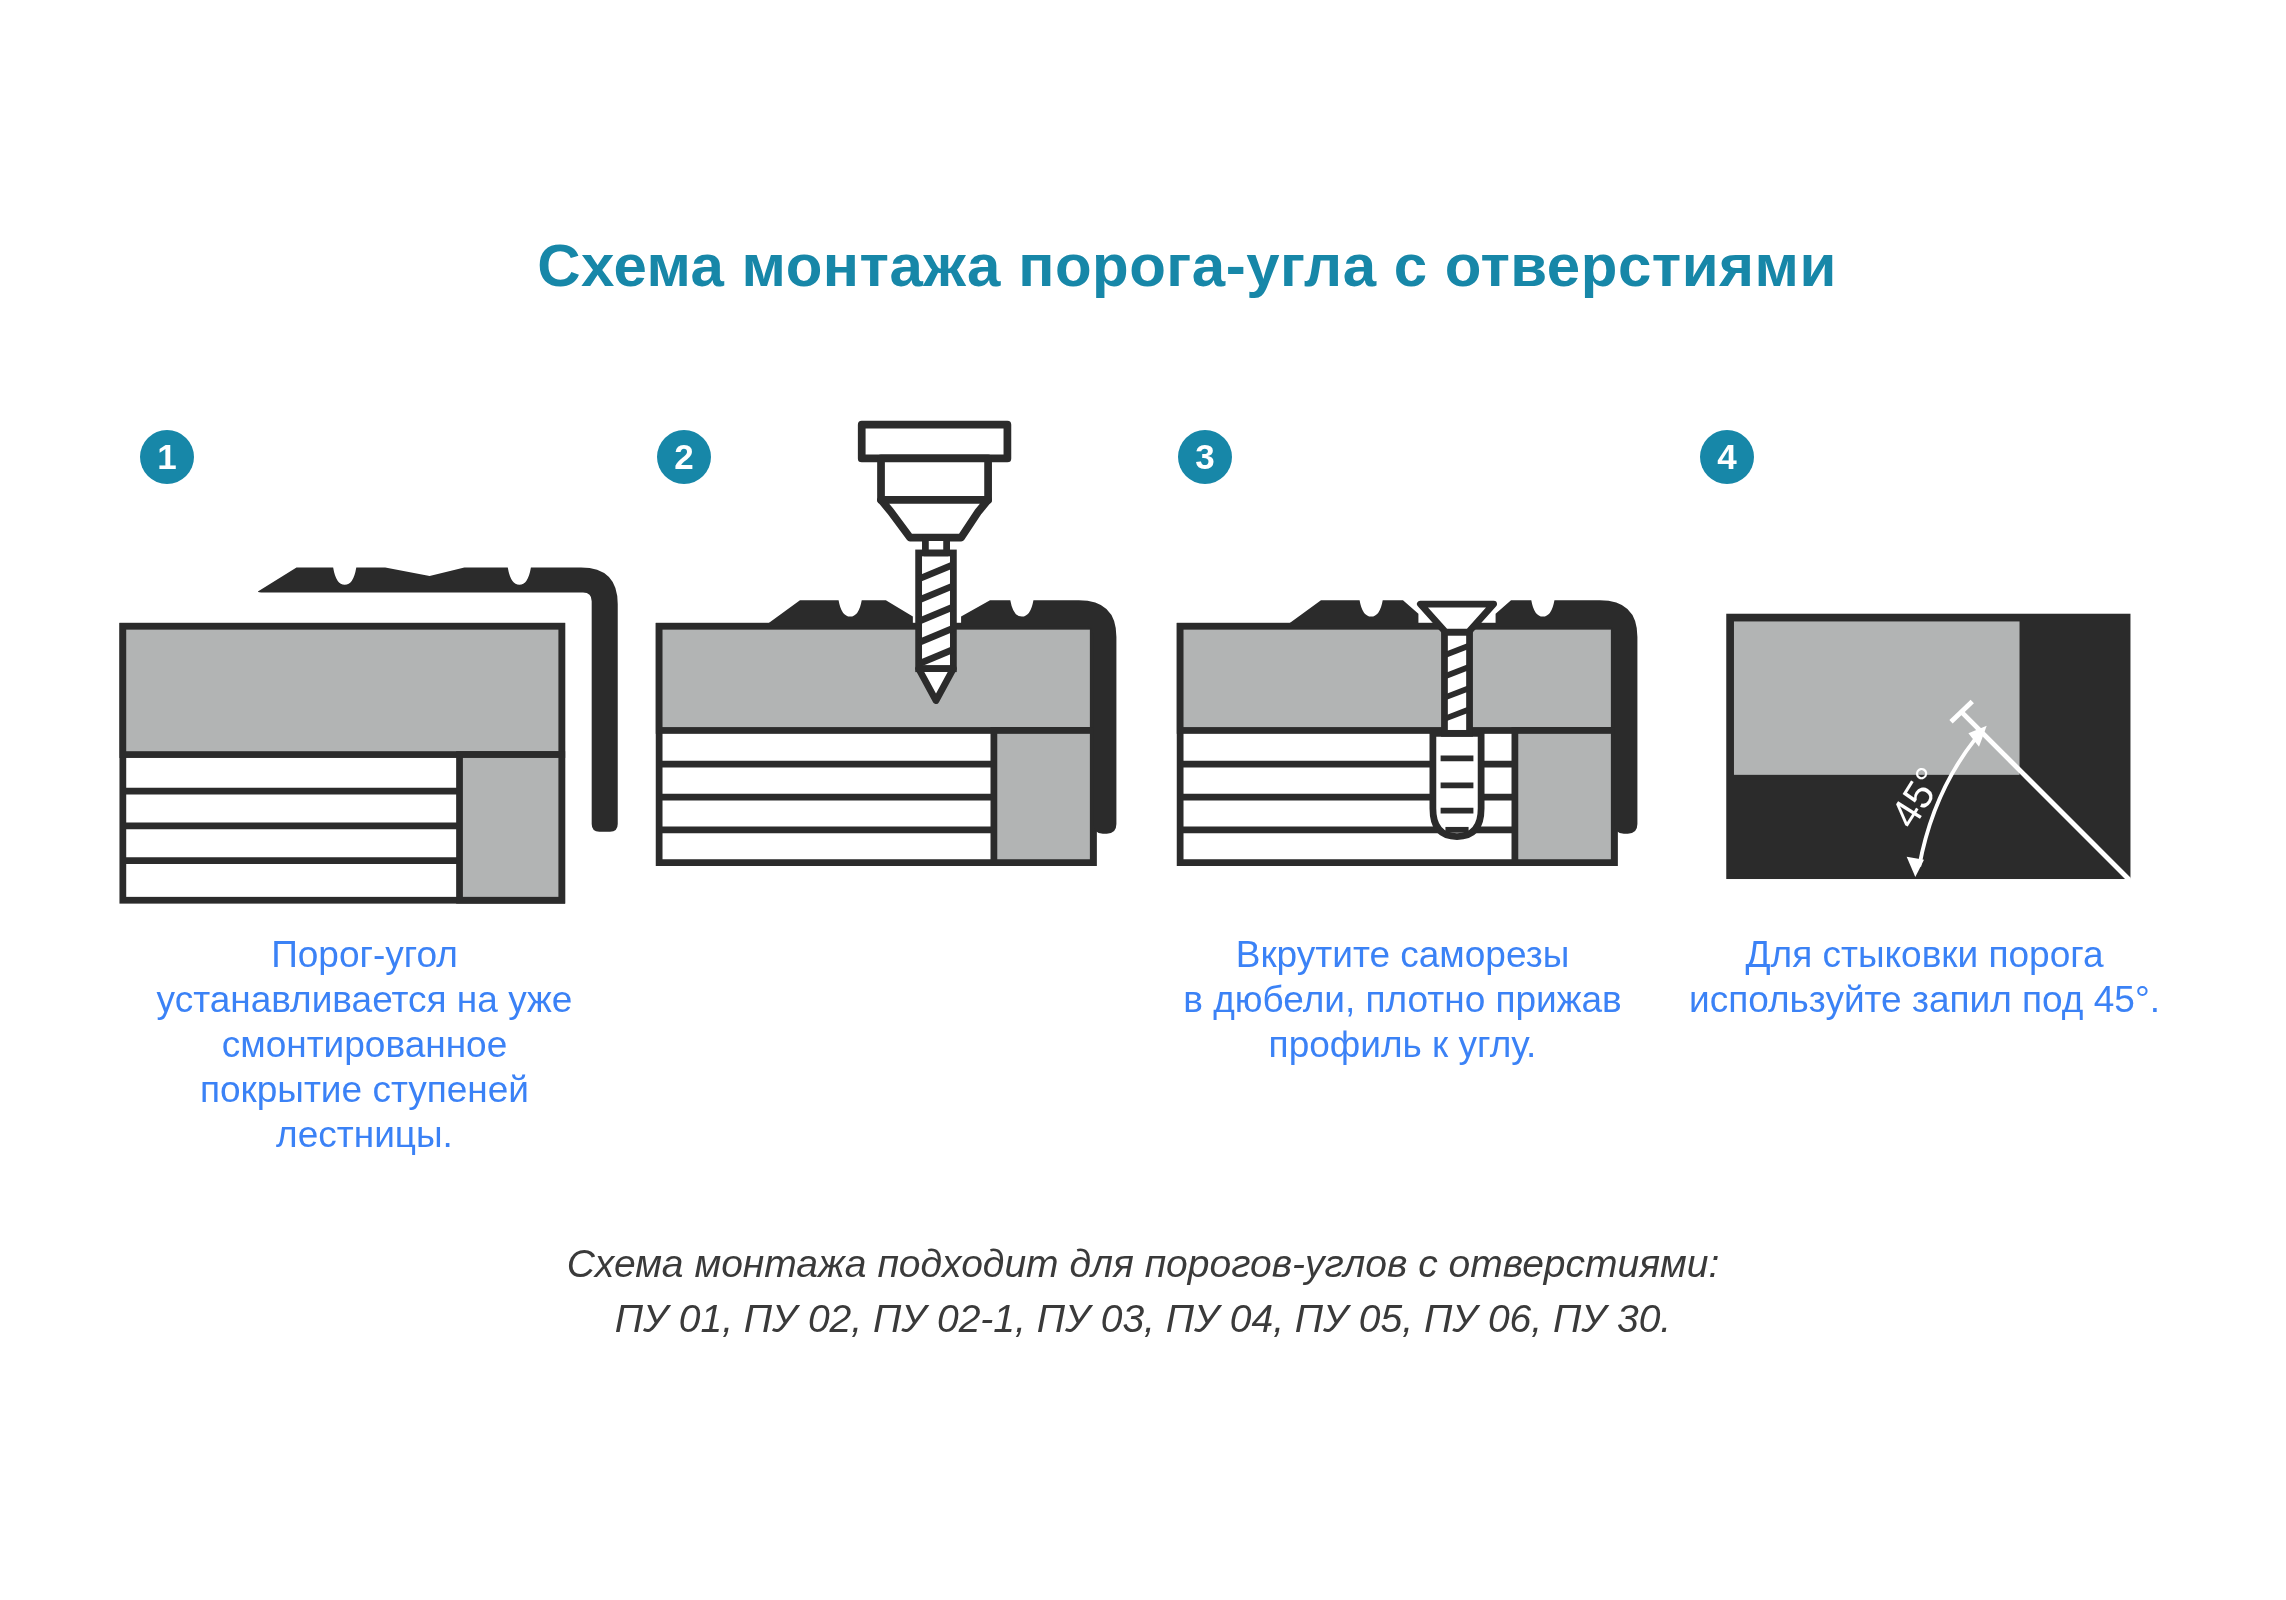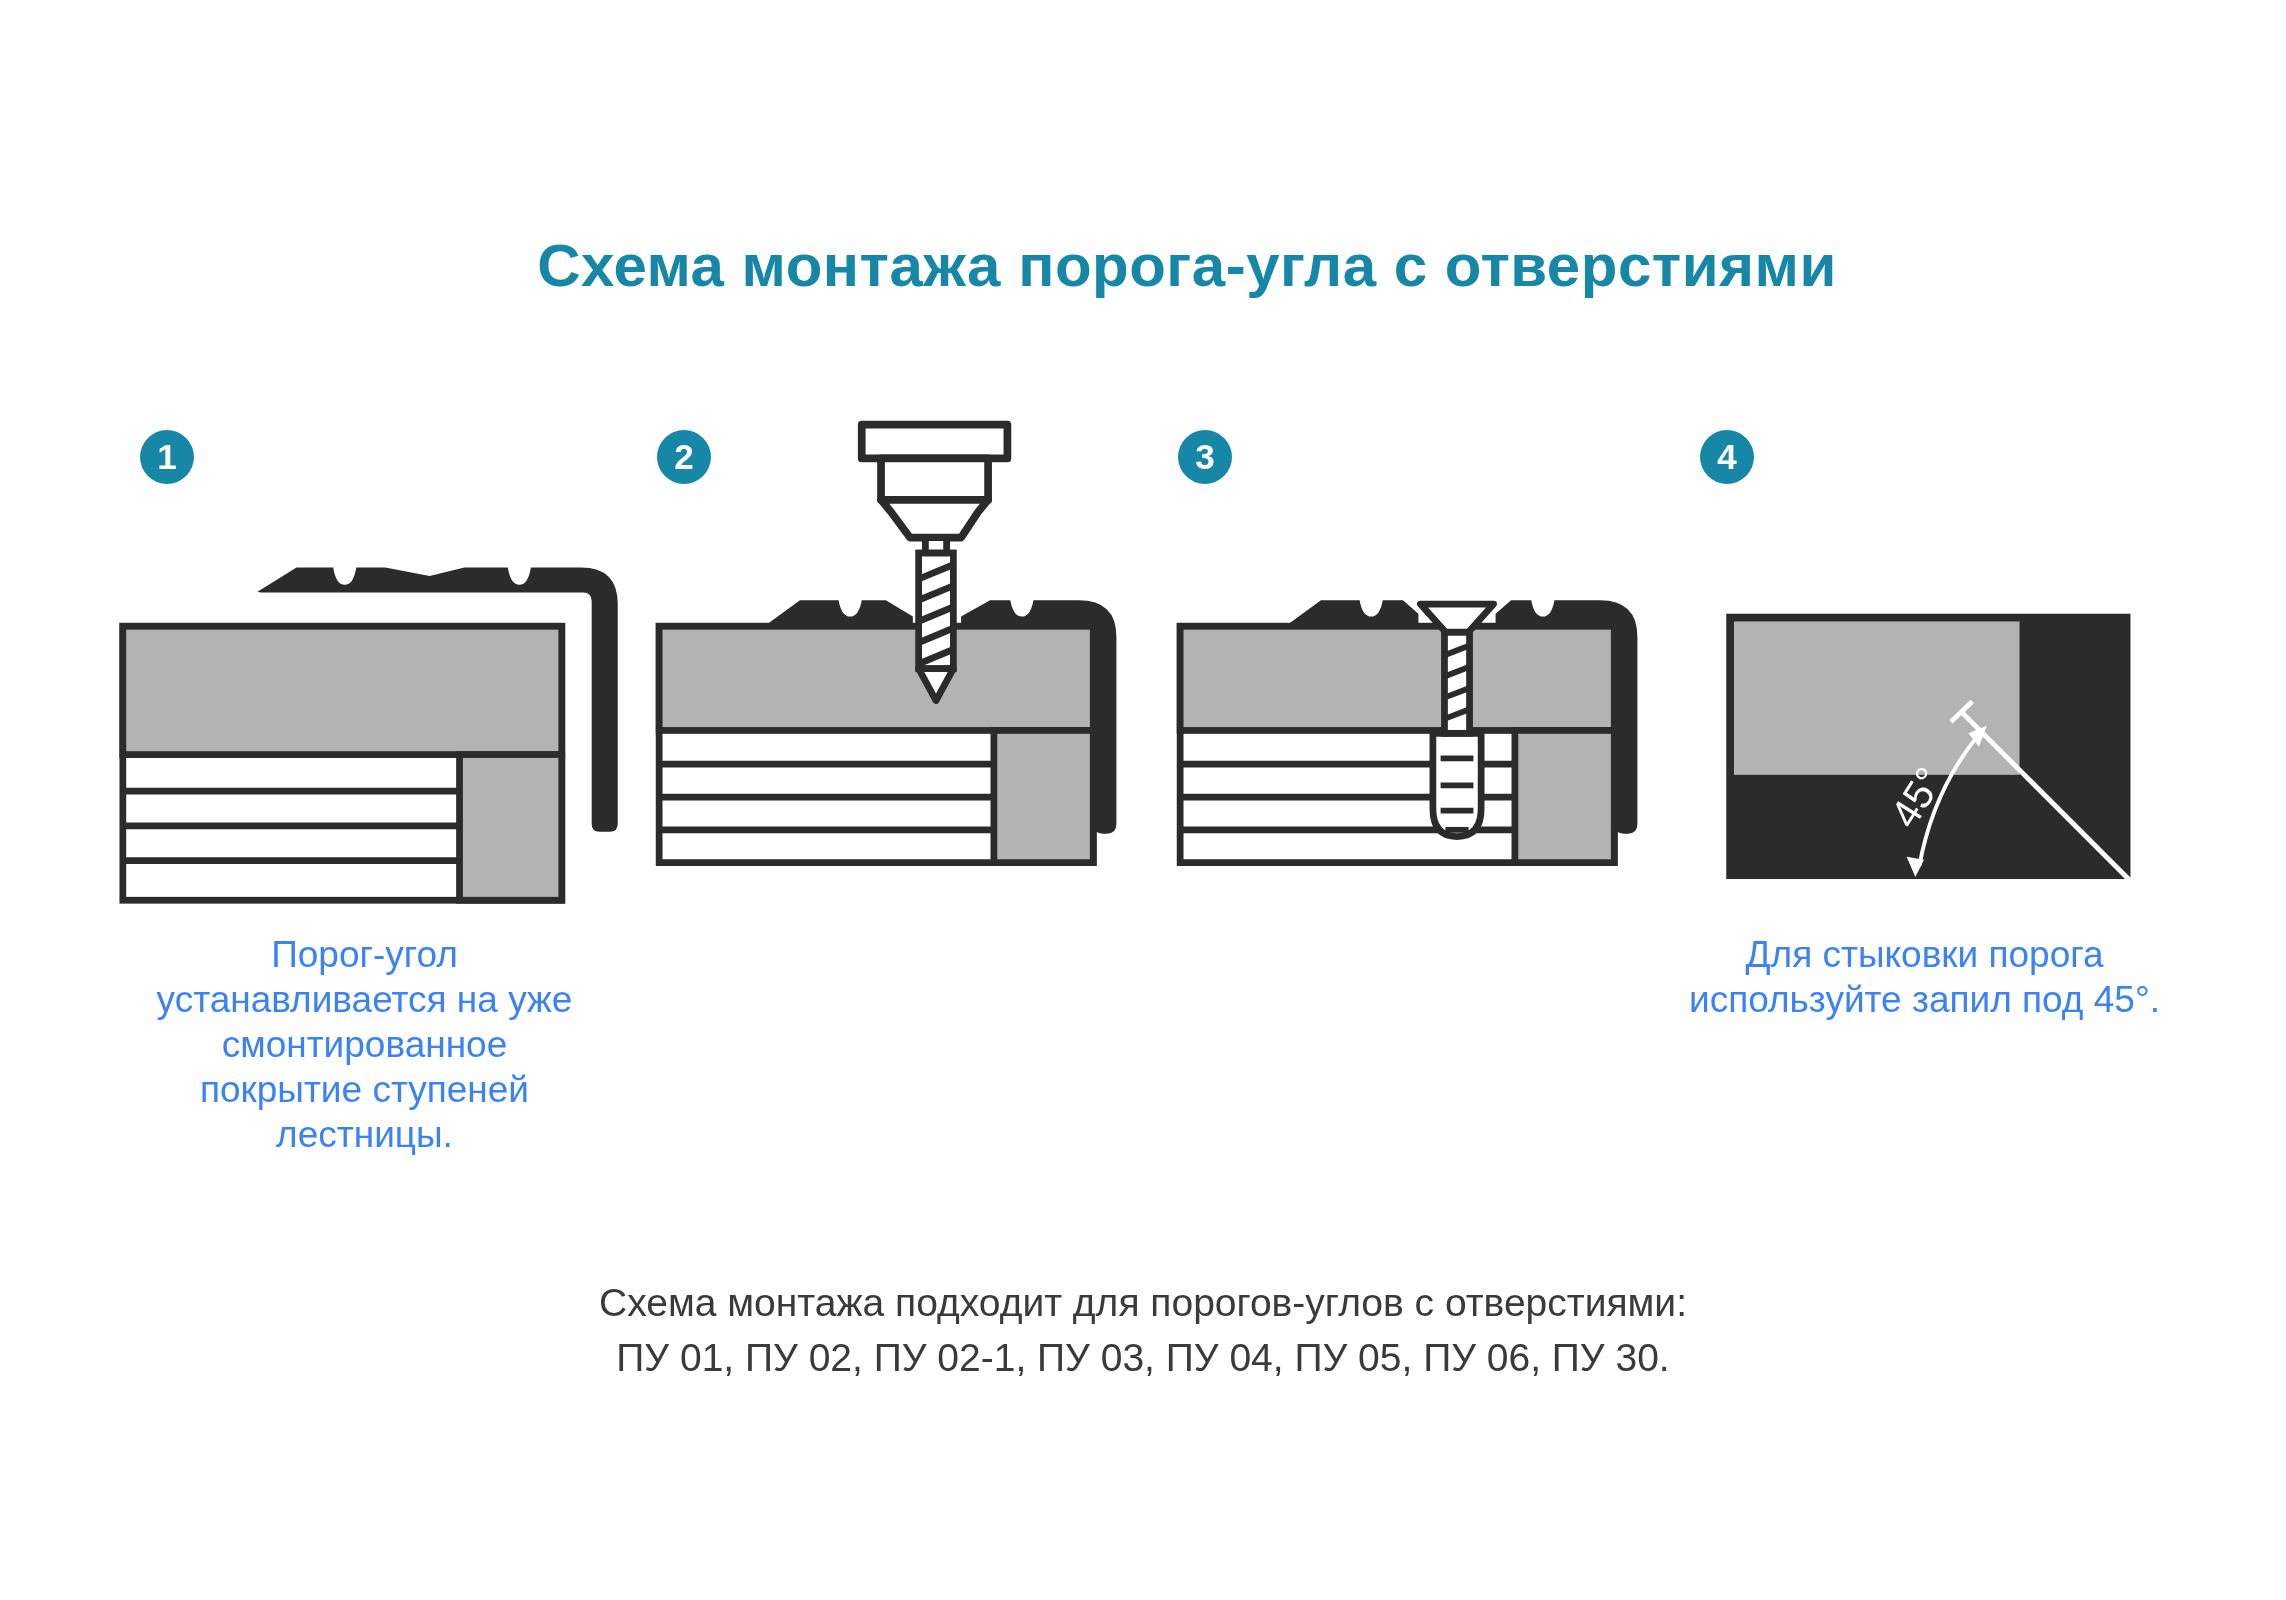--- a/index.html
+++ b/index.html
@@ -31,25 +31,26 @@
   }
   .diag{position:absolute;left:0;top:0;width:517px;height:492px;}
   .caption{
     position:absolute;top:517px;left:-14.5px;width:546px;
     text-align:center;
     font-size:37px;line-height:45px;
     color:#3b82f6;
     white-space:pre-line;
   }
   .footer{
-    position:absolute;top:1275px;left:0;width:100%;
+    position:absolute;top:1236px;left:0;width:100%;
     text-align:center;
     font-size:39px;line-height:55px;
     color:#3a3a3a;
     white-space:pre-line;
+    font-style:italic;
   }
 </style>
 </head>
 <body>
 
 <div class="page">
 
   <div class="title">Схема монтажа порога-угла с отверстиями</div>
 
   <div class="step step-1">
@@ -133,20 +134,23 @@
         <line x1="311" y1="293" x2="337" y2="283" stroke="#2b2b2b" stroke-width="6"></line>
         <line x1="311" y1="315" x2="337" y2="305" stroke="#2b2b2b" stroke-width="6"></line>
       </g>
       <g fill="#2b2b2b">
         <path d="M146 219 L183 192 L223 192 Q226 209 235 209 Q244 209 247 192 L268 192 L284 206 L284 219 Z"></path>
         <path d="M364 206 L380 192 L401 192 Q404 209 413 209 Q422 209 425 192 L472 192 Q511 192 511 230
                  L511 424 Q511 434 501 434 L497 434 Q487 434 487 424 L487 228 Q487 219 478 219 L364 219 Z"></path>
       </g>
       <polygon points="286,196 362,196 336,225 312,225" fill="#ffffff" stroke="#2b2b2b" stroke-width="7" stroke-linejoin="round"></polygon>
     </svg>
+    <div class="caption">Вкрутите саморезы
+в дюбели, плотно прижав
+профиль к углу.</div>
   </div>
 
   <div class="step step-4">
     <div class="step-num">4</div>
     <svg class="diag" viewBox="0 0 535 510">
       <rect x="62" y="206" width="419" height="275" fill="#2b2b2b"></rect>
       <rect x="70" y="214" width="296" height="159" fill="#b2b4b4"></rect>
       <g stroke="#ffffff" fill="none">
         <line x1="306" y1="308" x2="480" y2="482" stroke-width="5"></line>
         <line x1="295" y1="318" x2="317" y2="297" stroke-width="5"></line>

